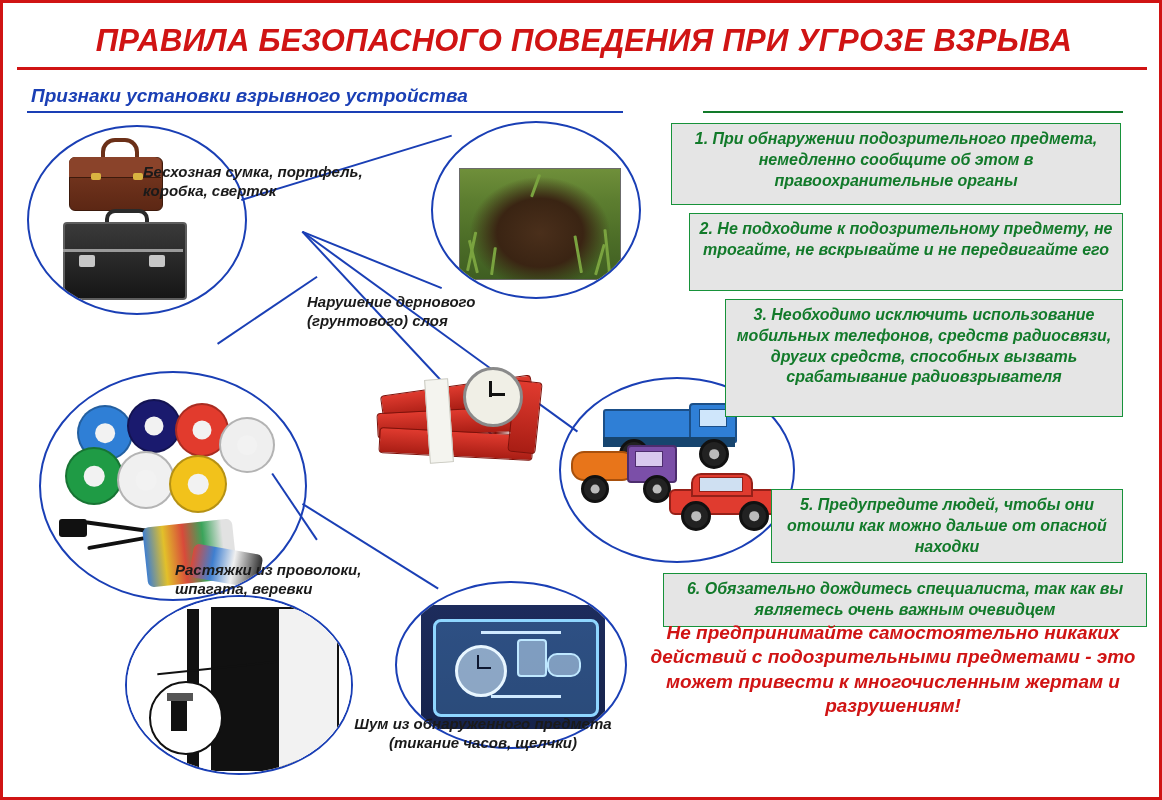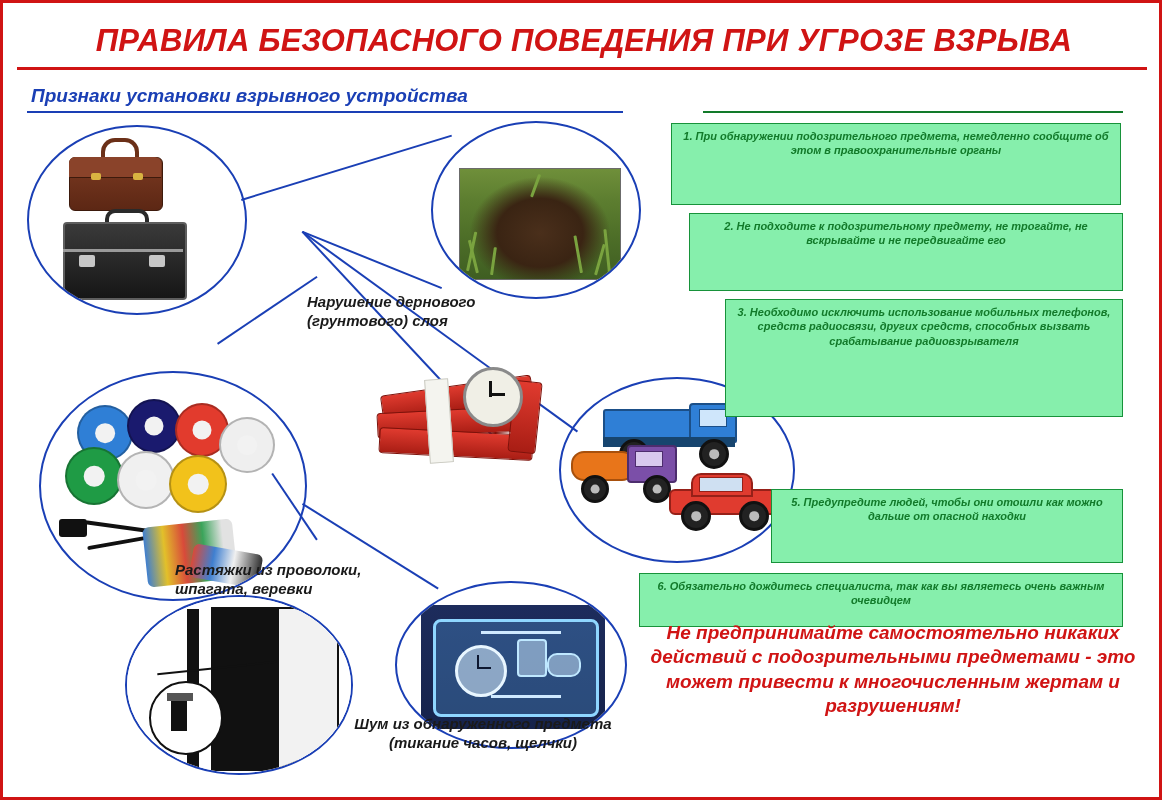--- a/index.html
+++ b/index.html
@@ -80,25 +80,25 @@
     line-height: 1.25;
   }
   
   .step {
     position: absolute;
     border: 1.5px solid #17923a;
     box-sizing: border-box;
     color: #127a2a;
     font-style: italic;
     font-weight: bold;
-    font-size: 11px;
+    font-size: 16px;
     line-height: 1.3;
     text-align: center;
     padding: 5px 8px;
-    background: #86efac;
+    background: #e5e5e5;
   }
   .warning {
     position: absolute;
     left: 630px;
     top: 618px;
     width: 520px;
     text-align: center;
     color: #d01414;
     font-weight: bold;
     font-style: italic;
@@ -213,20 +213,21 @@
       <div class="bag-flap"></div>
       <div class="bag-clasp" style="left:38px;"></div>
       <div class="bag-clasp" style="left:80px;"></div>
       <div class="case-handle"></div>
       <div class="case-body"></div>
       <div class="case-line" style="top:122px;"></div>
       <div class="case-latch" style="left:26px;"></div>
       <div class="case-latch" style="left:96px;"></div>
     </div>
   </div>
+  <div class="cap" style="left:140px; top:160px; width:250px;">Бесхозная сумка, портфель, коробка, сверток</div>
 
   <div class="oval" style="left:428px; top:118px; width:210px; height:178px;">
     <div class="pic" style="left:26px; top:45px; width:160px; height:110px; border:1px solid #6b6b6b; overflow:hidden;">
       <div class="ground"></div>
       <div class="grass-blade" style="left:6px;  top:62px; width:3px; height:40px; transform:rotate(12deg);"></div>
       <div class="grass-blade" style="left:16px; top:70px; width:3px; height:34px; transform:rotate(-14deg);"></div>
       <div class="grass-blade" style="left:30px; top:78px; width:3px; height:28px; transform:rotate(8deg);"></div>
       <div class="grass-blade" style="left:120px;top:66px; width:3px; height:38px; transform:rotate(-10deg);"></div>
       <div class="grass-blade" style="left:134px;top:74px; width:3px; height:32px; transform:rotate(16deg);"></div>
       <div class="grass-blade" style="left:148px;top:60px; width:3px; height:44px; transform:rotate(-6deg);"></div>
@@ -319,17 +320,17 @@
       <div class="xray-obj" style="left:60px; top:26px; width:80px; height:3px; border:none; background:#cfe9ff;"></div>
       <div class="xray-obj" style="left:70px; top:90px; width:70px; height:3px; border:none; background:#cfe9ff;"></div>
     </div>
   </div>
   <div class="cap" style="left:330px; top:712px; width:300px; text-align:center;">Шум из обнаруженного предмета (тикание часов, щелчки)</div>
 
   <div class="step" style="left:668px; top:120px; width:450px; height:82px;">1. При обнаружении подозрительного предмета, немедленно сообщите об этом в правоохранительные органы</div>
   <div class="step" style="left:686px; top:210px; width:434px; height:78px;">2. Не подходите к подозрительному предмету, не трогайте, не вскрывайте и не передвигайте его</div>
   <div class="step" style="left:722px; top:296px; width:398px; height:118px;">3. Необходимо исключить использование мобильных телефонов, средств радиосвязи, других средств, способных вызвать срабатывание радиовзрывателя</div>
   <div class="step" style="left:768px; top:486px; width:352px; height:74px;">5. Предупредите людей, чтобы они отошли как можно дальше от опасной находки</div>
-  <div class="step" style="left:636px; top:570px; width:484px; height:54px;">6. Обязательно дождитесь специалиста, так как вы являетесь очень важным очевидцем</div>
+  <div class="step" style="left:660px; top:570px; width:484px; height:54px;">6. Обязательно дождитесь специалиста, так как вы являетесь очень важным очевидцем</div>
 
   <div class="warning">Не предпринимайте самостоятельно никаких действий с подозрительными предметами - это может привести к многочисленным жертам и разрушениям!</div>
 
 </div>
 
 </body></html>

